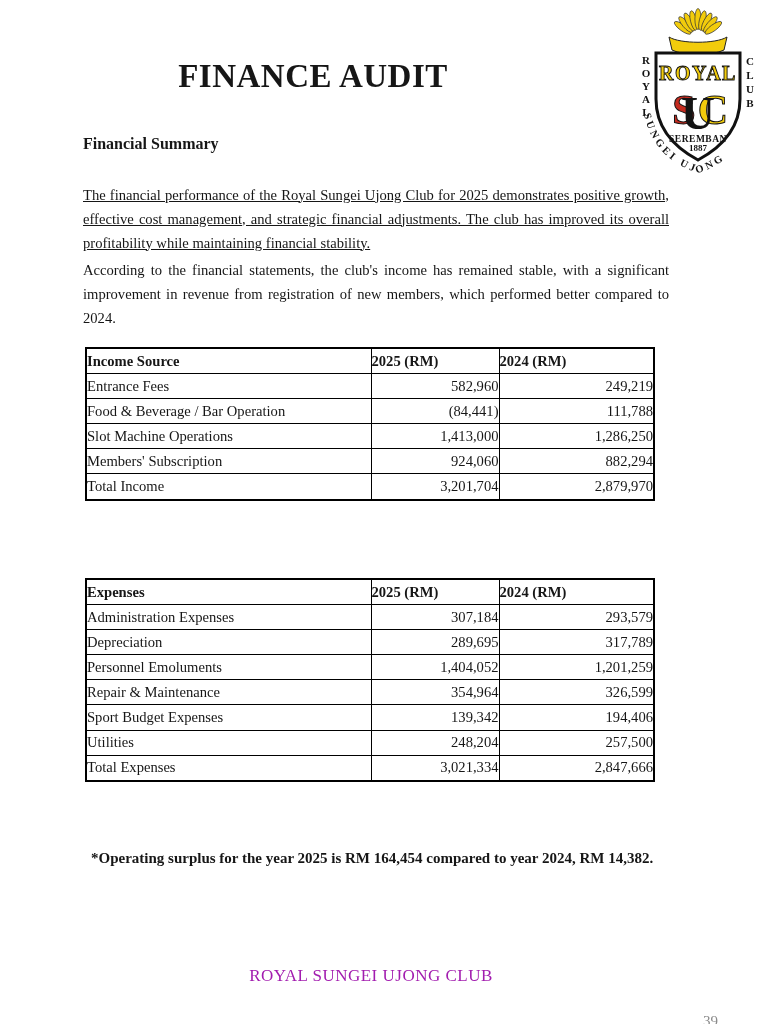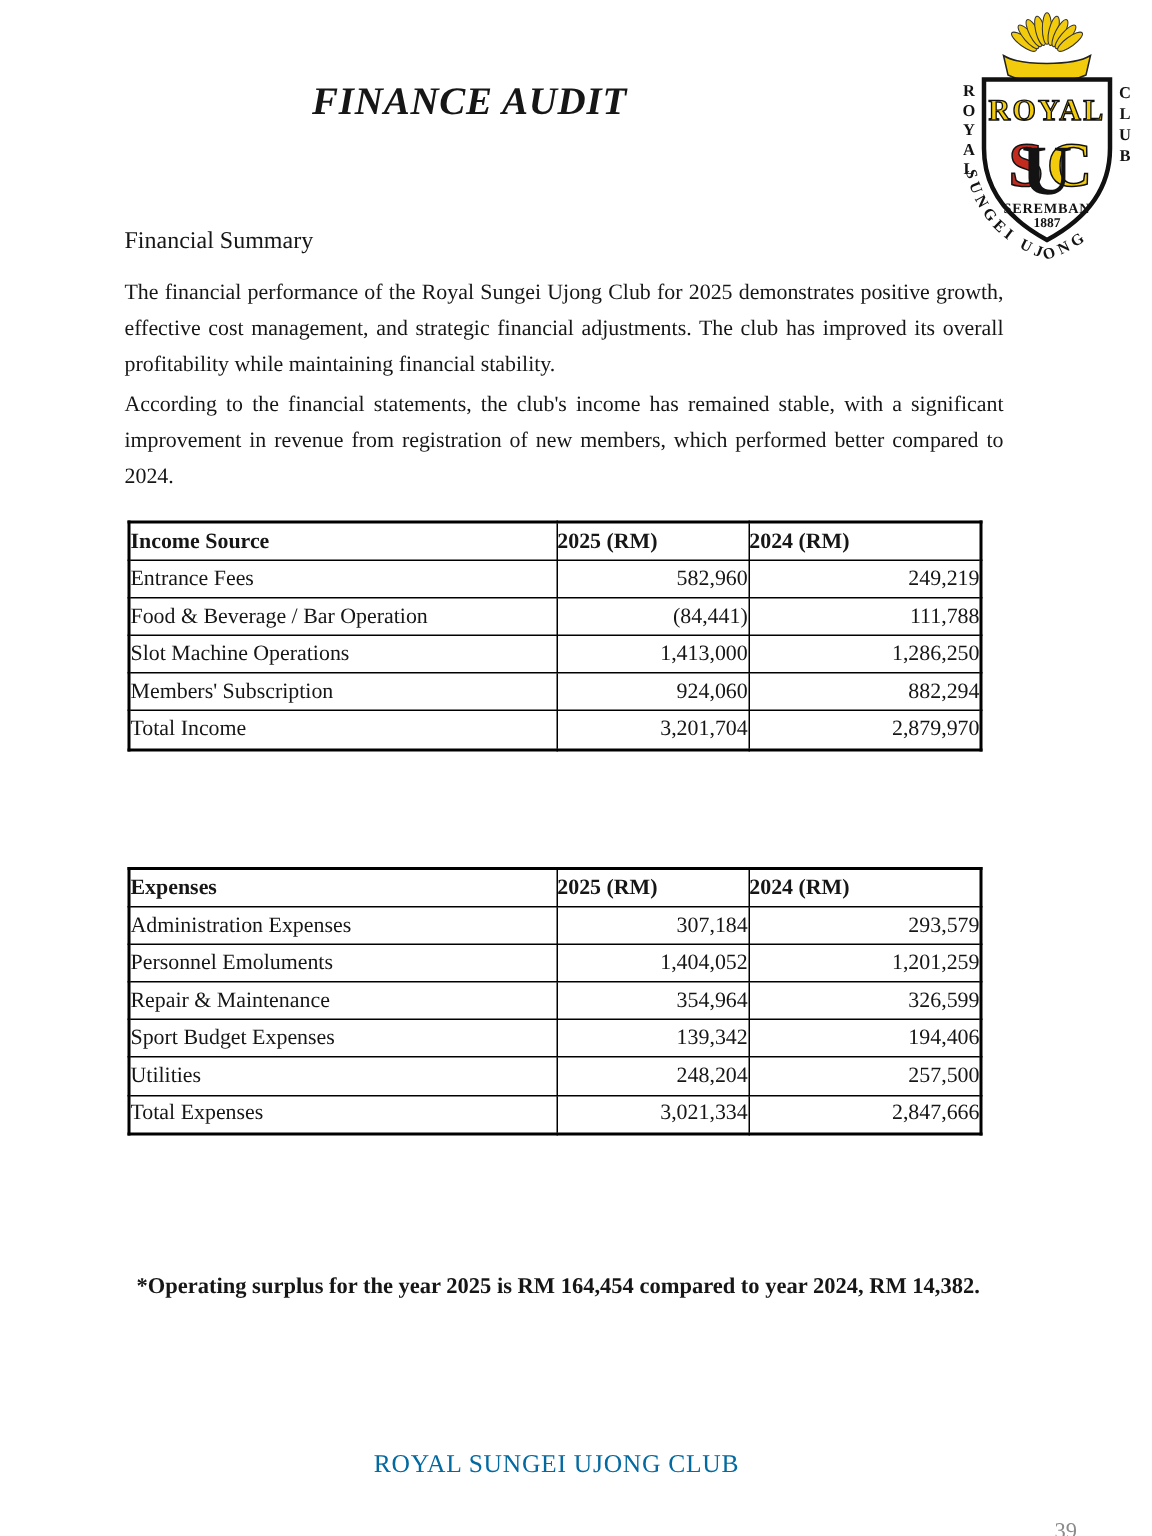--- a/index.html
+++ b/index.html
@@ -8,45 +8,44 @@
     font-family:"Liberation Serif", serif;
     color:#161616;
     position:relative;
     overflow:hidden;
   }
   .page { position:relative; width:768px; height:1024px; background:#fff; }
 
   .doc-title {
     position:absolute; top:36px; left:0; width:626px;
     text-align:center;
-    font-size:26px; font-weight:bold; letter-spacing:0.5px;
+    font-size:33px; font-weight:bold; letter-spacing:0.5px;
     white-space:nowrap;
-    font-style:italic;
   }
 
   .logo { position:absolute; top:7px; right:5px; width:130px; height:168px; }
   .logo text { font-family:"Liberation Serif", serif; font-weight:bold; }
   .shield-title { font-size:20px; fill:#F2CC0C; stroke:#111; stroke-width:0.9px; letter-spacing:1.5px; text-anchor:middle; }
   .mono-s { font-size:42px; fill:#C42B1F; stroke:#111; stroke-width:1px; text-anchor:middle; }
   .mono-c { font-size:42px; fill:#F2CC0C; stroke:#111; stroke-width:1px; text-anchor:middle; }
   .mono-u { font-size:47px; fill:#131313; text-anchor:middle; }
   .town   { font-size:9.5px; text-anchor:middle; fill:#131313; letter-spacing:0.5px; }
   .year   { font-size:9px; text-anchor:middle; fill:#131313; }
   .side-letter { font-size:11px; text-anchor:middle; fill:#131313; }
   .bottom-arc { font-size:10.5px; letter-spacing:3px; fill:#131313; }
 
   .section-heading {
-    position:absolute; top:139px; left:83px;
-    font-size:16px; font-weight:normal;
+    position:absolute; top:122px; left:83px;
+    font-size:16px; font-weight:bold;
   }
   .para {
     position:absolute; left:83px; width:586px;
     font-size:14.6px; line-height:24px; text-align:justify;
   }
-  .para-1 { top:168px; }
+  .para-1 { top:168px;text-decoration:underline; }
   .para-2 { top:243px; }
 
   .table-wrap { position:absolute; left:85px; }
   .table-1 { top:347px; }
   .table-2 { top:578px; }
   table.data-table {
     border-collapse:collapse; table-layout:fixed;
     width:568px; font-size:14.6px;
     border:2px solid #000;
   }
@@ -62,21 +61,21 @@
   .c-num { text-align:right; padding-right:10px; }
 
   .note {
     position:absolute; top:835px; left:78px; width:620px;
     font-size:15px; font-weight:bold;margin-left:13px;
   }
 
   .footer-club {
     position:absolute; top:966px; left:0; width:742px;
     text-align:center; font-size:17px; letter-spacing:0.5px;
-    color:#0369a1;
+    color:#a21caf;
   }
   .footer-page {
     position:absolute; top:967px; right:50px;
     font-size:15px; color:#8b8b8b;margin-top:46px;
   }
 </style>
 </head>
 <body>
 
 <div class="page">
@@ -189,20 +188,25 @@
         <th class="h-label">Expenses</th>
         <th class="h-year">2025 (RM)</th>
         <th class="h-year">2024 (RM)</th>
       </tr>
       <tr>
         <td class="c-label">Administration Expenses</td>
         <td class="c-num">307,184</td>
         <td class="c-num">293,579</td>
       </tr>
       <tr>
+        <td class="c-label">Depreciation</td>
+        <td class="c-num">289,695</td>
+        <td class="c-num">317,789</td>
+      </tr>
+      <tr>
         <td class="c-label">Personnel Emoluments</td>
         <td class="c-num">1,404,052</td>
         <td class="c-num">1,201,259</td>
       </tr>
       <tr>
         <td class="c-label">Repair &amp; Maintenance</td>
         <td class="c-num">354,964</td>
         <td class="c-num">326,599</td>
       </tr>
       <tr>

